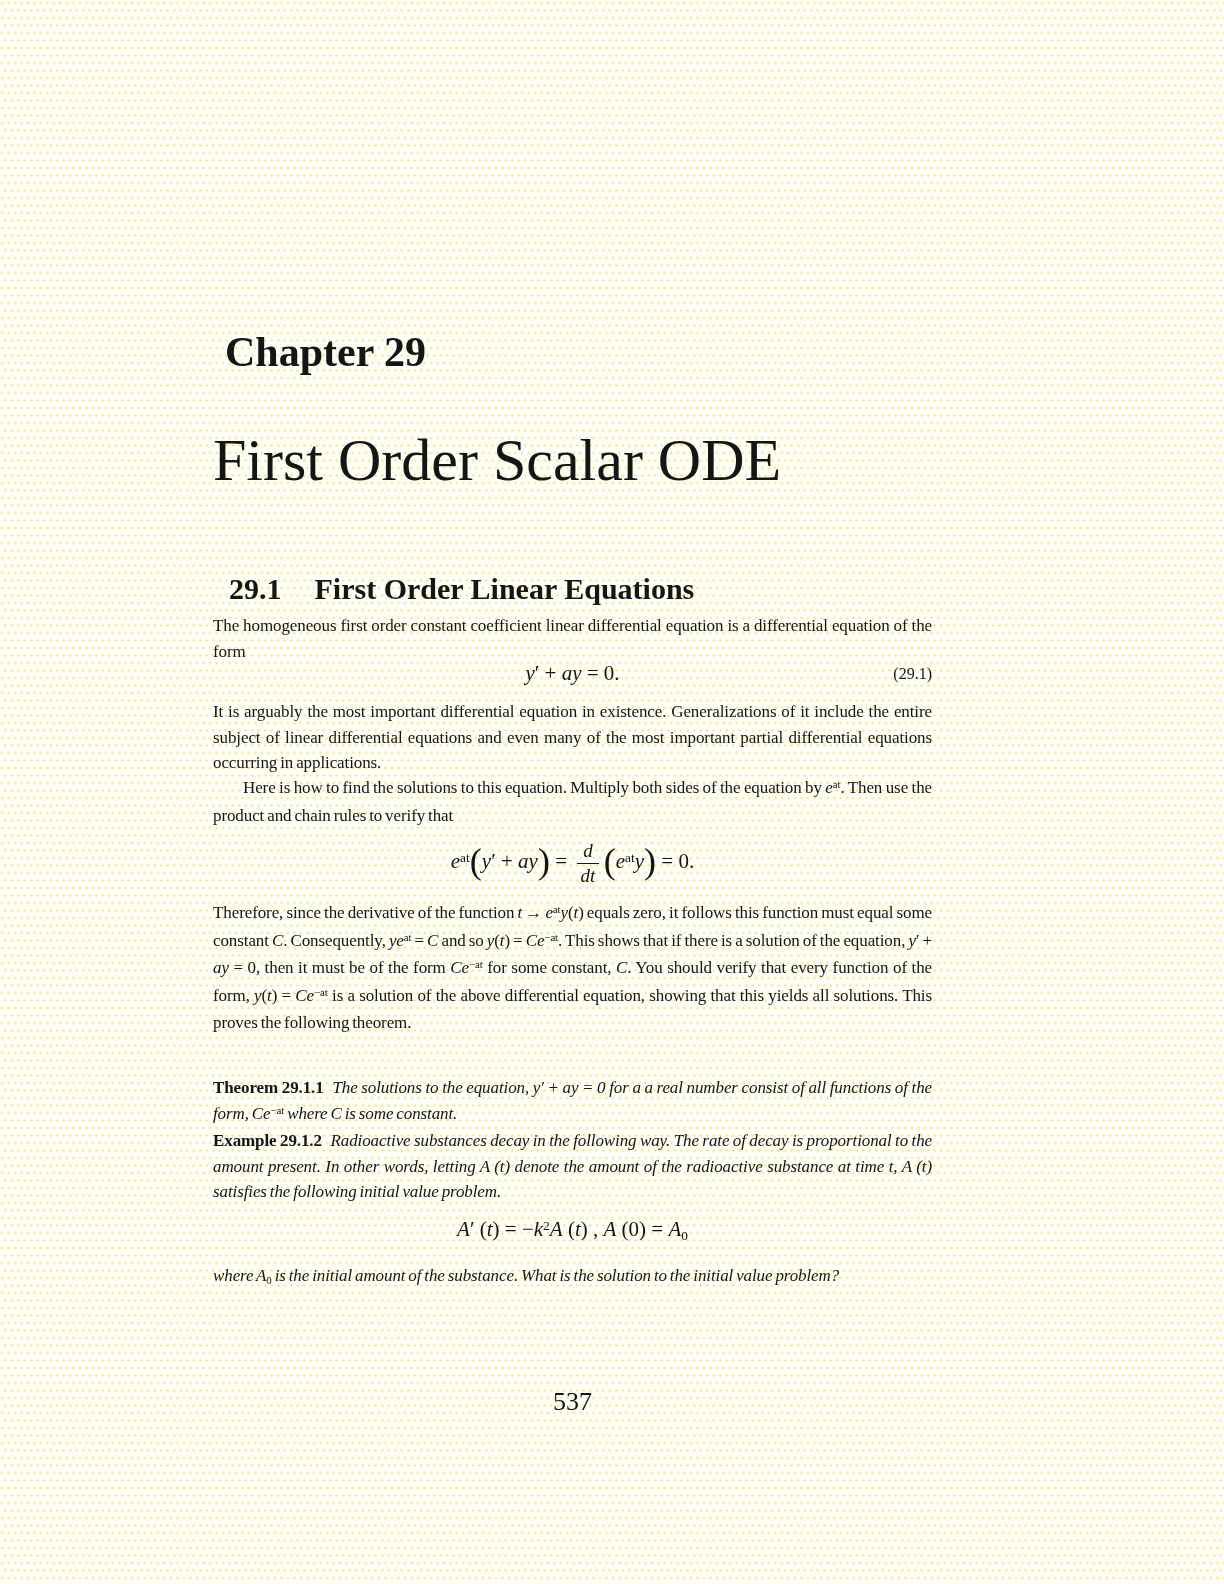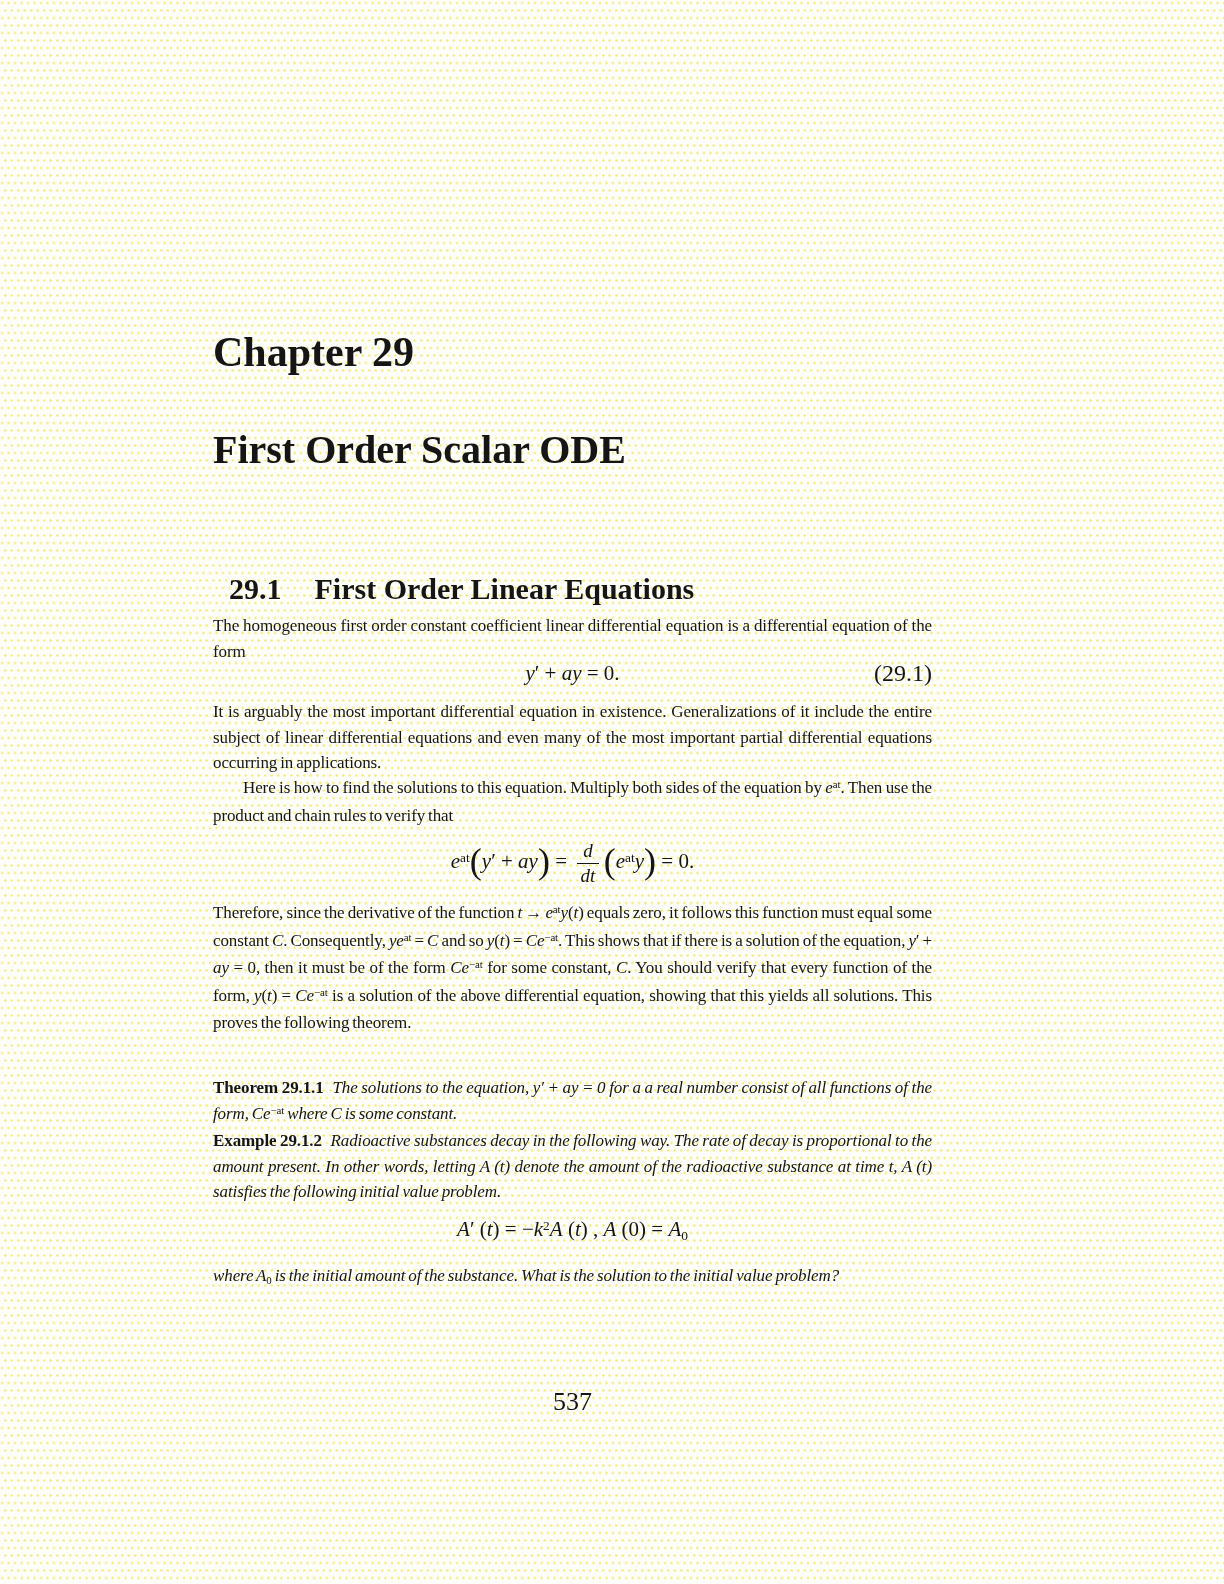--- a/index.html
+++ b/index.html
@@ -11,38 +11,38 @@
     background-color: var(--page_bg, #fdfdfa);
     background-image:
       radial-gradient(circle, var(--dot, #f5e96d) 0.8px, rgba(255,255,255,0) 1.5px),
       radial-gradient(circle, var(--dot, #f5e96d) 0.8px, rgba(255,255,255,0) 1.5px);
     background-size: 6.5px 15px, 6.5px 15px;
     background-position: 2px 3px, 5.25px 10.5px;
     color: var(--text, #151515);
     font-family:"Liberation Serif","DejaVu Serif",serif;
   }
   .abs { position:absolute; left:213px; width:719px; }
-  #chapter-label   { top:331px; font-size:42px; font-weight:700; line-height:1; }
-  #chapter-title   { top:430px; font-size:40px; font-weight:700; line-height:1; margin:0; }
+  #chapter-label   { top:331px; font-size:42px; font-weight:700; line-height:1;margin-left:12px; }
+  #chapter-title   { top:430px; font-size:60px; font-weight:400; line-height:1; margin:0; }
   #section-heading { top:558px; font-size:30px; font-weight:700; line-height:1; margin:16px; }
   #section-heading .sec-num { margin-right:33px; }
   .par {
     font-size:17px; line-height:25.5px; text-align:justify;
     letter-spacing:-0.1px; word-spacing:-1.2px; margin:0;
   }
   #p1 { top:613px; }
   #p2 { top:699px; }
   #p3 { top:775px; text-indent:30px; }
   #p4 { top:900px; }
   #theorem { top:1063px;margin-top:12px; }
   #example { top:1128px; }
   #p5 { top:1263px; }
   .eq-row { position:absolute; left:213px; width:719px; text-align:center; font-size:21px; }
   #eq1 { top:660px; line-height:27px; }
-  #eq1 .eq-tag { position:absolute; right:0; top:0; font-size:24px; font-style:normal; }
+  #eq1 .eq-tag { position:absolute; right:0; top:0; font-size:16px; font-style:normal; }
   #eq2 { top:836px; line-height:50px; }
   #eq3 { top:1216px; line-height:27px; }
   #footer { top:1389px; text-align:center; font-size:26px; line-height:1; }
   
   .tok-r { font-style:normal; }
   .tok-i { font-style:italic; }
   .tok-b { font-weight:700; margin-right:0.3em; }
   .tok-sup { font-size:64%; position:relative; top:-0.45em; }
   .tok-sub { font-size:64%; font-style:normal; position:relative; top:0.28em; }
   .tok-big { font-size:36px; font-weight:400; font-style:normal; vertical-align:-0.13em; line-height:1; }

